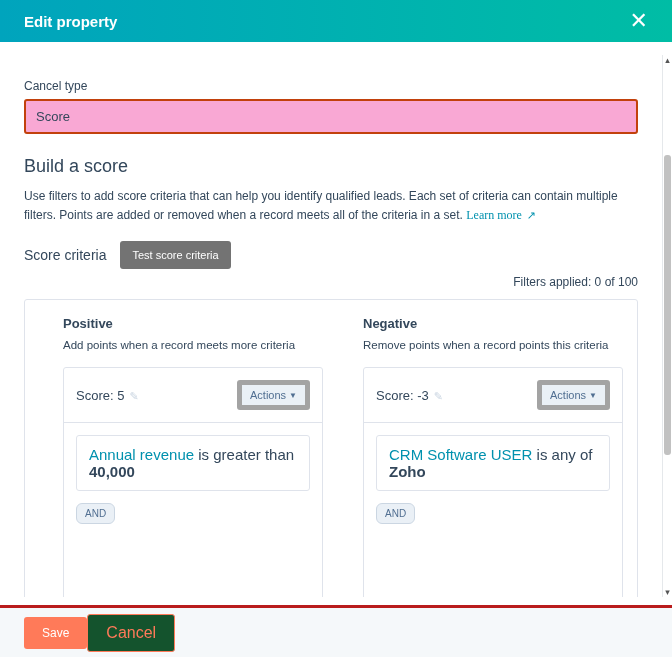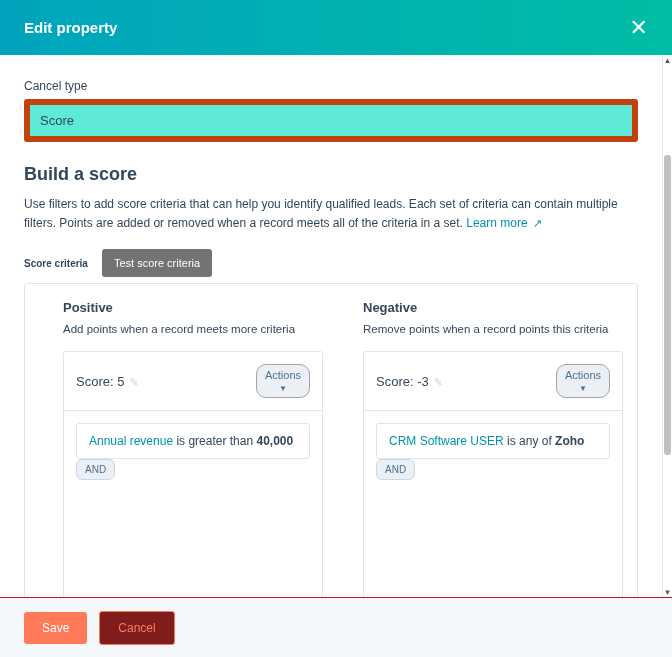--- a/index.html
+++ b/index.html
@@ -7,21 +7,21 @@
     font-family: -apple-system, BlinkMacSystemFont, "Segoe UI", Helvetica, Arial, sans-serif;
     background: #fff;
     width: 672px;
     height: 657px;
     overflow: hidden;
     position: relative;
     color: #33475b;
   }
   .header {
     background: linear-gradient(90deg, #00a4bd 0%, #00bda5 100%);
-    height: 55px;
+    height: 42px;
     display: flex;
     align-items: center;
     justify-content: space-between;
     padding: 0 24px;
     color: #fff;
   }
   .header-title { font-size: 15px; font-weight: 600; }
   .header-close { font-size: 22px; cursor: pointer; line-height: 1; }
   .content {
     position: absolute;
@@ -53,39 +53,39 @@
     position: absolute;
     right: 1px;
     width: 7px;
     top: 100px;
     height: 300px;
     background: #c1c1c1;
     border-radius: 3px;
   }
   .field-label { font-size: 12px; color: #33475b; margin-bottom: 6px; }
   .field-value {
-    background: #5eead4;
-    border: 6px solid #c2410c;
+    background: #f9a8d4;
+    border: 2px solid #c2410c;
     border-radius: 3px;
     padding: 8px 10px;
     font-size: 13px;
     color: #33475b;
     margin-bottom: 22px;
   }
-  .section-title { font-size: 18px; font-weight: 700; margin-bottom: 10px; color: #33475b; }
+  .section-title { font-size: 18px; font-weight: 400; margin-bottom: 10px; color: #33475b; }
   .section-desc { font-size: 12px; line-height: 1.6; margin-bottom: 16px; }
-  .link { color: #0091ae; cursor: pointer; }
+  .link { color: #0091ae; cursor: pointer; font-family: Liberation Serif, serif; }
   .ext-icon { font-size: 11px; margin-left: 2px; }
   .criteria-row {
     display: flex;
     align-items: center;
     gap: 14px;
     margin-bottom: 6px;
   }
-  .criteria-label { font-size: 10px; font-weight: 700; }
+  .criteria-label { font-size: 14px; font-weight: 400; }
   .test-btn {
     background: #737373;
     color: #fff;
     border: none;
     border-radius: 3px;
     padding: 8px 12px;
     font-size: 11px;
     cursor: pointer;
   }
   .filters-applied {
@@ -113,78 +113,77 @@
     display: flex;
     align-items: center;
     justify-content: space-between;
     padding: 12px 12px;
     border-bottom: 1px solid #dfe3eb;
   }
   .score-val { font-size: 13px; display: inline-flex; align-items: flex-end; gap: 5px; }
   .pencil { color: #cbd6e2; font-size: 11px; }
   .actions-btn {
     background: #eaf0f6;
-    border: 1px solid #a3a3a3;
-    border-radius: 10px;
+    border: 5px solid #a3a3a3;
+    border-radius: 3px;
     font-size: 11px;
     padding: 4px 8px;
     color: #506e91;
     cursor: pointer;
     display: inline-flex;
     align-items: center;
     gap: 3px;
-    flex-direction: column;
   }
   .caret { font-size: 8px; }
   .score-body { padding: 12px; }
   .filter-chip {
     border: 1px solid #dfe3eb;
     border-radius: 3px;
     padding: 10px 12px;
-    font-size: 12px;
+    font-size: 15px;
+    margin-bottom: 12px;
   }
   .filter-chip .fld { color: #0091ae; }
   .filter-chip .val { font-weight: 600; }
   .and-btn {
     border: 1px solid #cbd6e2;
     background: #eaf0f6;
     color: #506e91;
     font-size: 10px;
     padding: 4px 8px;
     border-radius: 6px;
     cursor: pointer;
   }
   .footer {
     position: absolute;
     bottom: 0; left: 0; right: 0;
-    height: 60px;
-    border-top: 1px solid #b91c1c;
+    height: 52px;
+    border-top: 3px solid #b91c1c;
     background: #f5f8fa;
     display: flex;
     align-items: center;
     padding: 0 24px;
-    gap: 12px;
   }
   .save-btn {
     background: #ff7a59;
     color: #fff;
     border: none;
     border-radius: 3px;
     padding: 9px 18px;
     font-size: 12px;
     font-weight: 500;
     cursor: pointer;
   }
   .cancel-btn {
-    background: #7f1d1d;
+    background: #14532d;
     color: #ff7a59;
     border: 1px solid #ff7a59;
     border-radius: 3px;
     padding: 9px 18px;
-    font-size: 12px;
+    font-size: 16px;
     cursor: pointer;
   }
 </style>
 </head>
 <body>
 
 <div class="header">
   <div class="header-title">Edit property</div>
   <div class="header-close">✕</div>
 </div>
@@ -197,20 +196,21 @@
   <div class="section-title">Build a score</div>
   <div class="section-desc">
     <span>Use filters to add score criteria that can help you identify qualified leads. Each set of criteria can contain multiple filters. Points are added or removed when a record meets all of the criteria in a set. </span><span class="link"><span>Learn more </span><span class="ext-icon">↗</span></span>
   </div>
 
   <div class="criteria-row">
     <div class="criteria-label">Score criteria</div>
     <button class="test-btn">Test score criteria</button>
   </div>
 
+  <div class="filters-applied">Filters applied: 0 of 100</div>
 
   <div class="panels">
 
     <div class="panel">
       <div class="panel-title">Positive</div>
       <div class="panel-desc">Add points when a record meets more criteria</div>
       <div class="score-card">
         <div class="score-head">
           <span class="score-val">
             <span>Score: 5</span>

